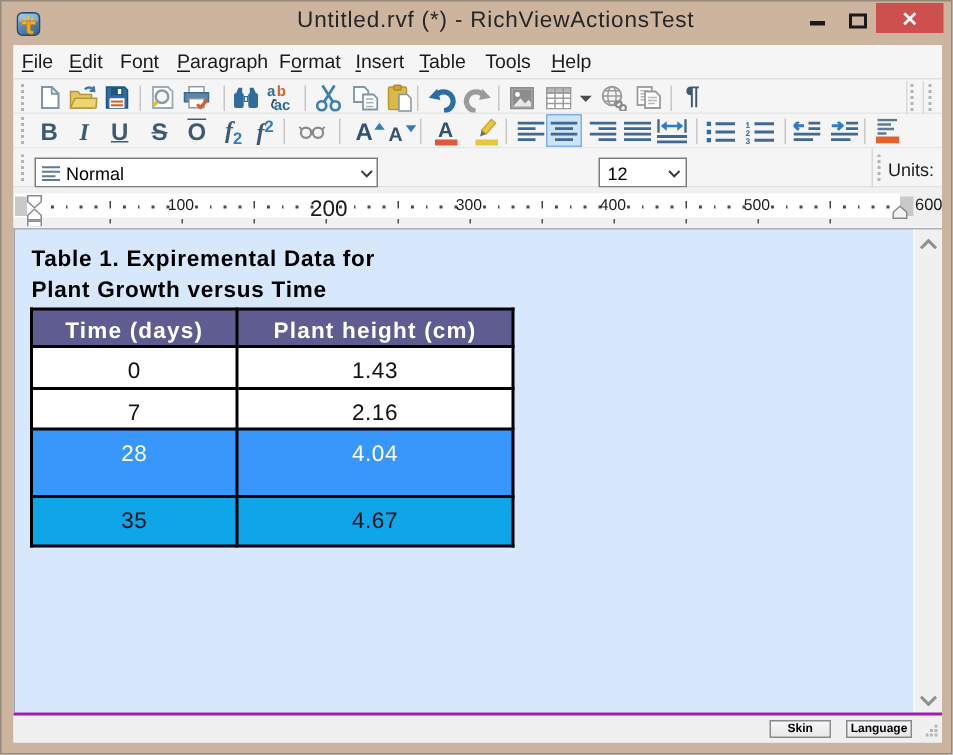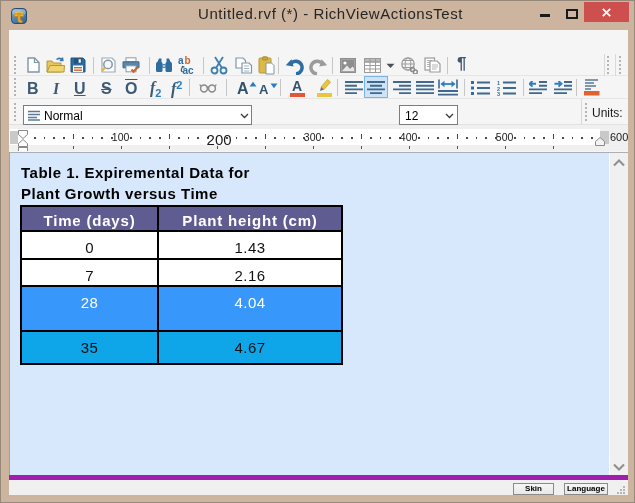--- a/index.html
+++ b/index.html
@@ -44,20 +44,31 @@
     <div class="abs" style="left:565px;top:8px;width:12px;height:10px;border:2px solid #1a1a1a;"></div>
     <div class="abs" style="left:583px;top:1px;width:45px;height:20px;background:#cd4f4e;">
       <svg class="abs" style="left:18px;top:6px;" width="9" height="9" viewBox="0 0 11 11">
         <path d="M1 1 L10 10 M10 1 L1 10" stroke="#fff" stroke-width="2.2"></path>
       </svg>
     </div>
   </div>
 
   <div id="client">
 
+  <div class="abs" id="menubar" style="left:0;top:0;width:619px;height:23px;background:#f5f5f6;border-bottom:1px solid #e2e2e2;">
+    <div class="mi" style="left:5.5px;"><u>F</u>ile</div>
+    <div class="mi" style="left:37px;"><u>E</u>dit</div>
+    <div class="mi" style="left:71px;">Fo<u>n</u>t</div>
+    <div class="mi" style="left:109px;"><u>P</u>aragraph</div>
+    <div class="mi" style="left:177px;">F<u>o</u>rmat</div>
+    <div class="mi" style="left:228px;"><u>I</u>nsert</div>
+    <div class="mi" style="left:270.5px;"><u>T</u>able</div>
+    <div class="mi" style="left:314.5px;">Too<u>l</u>s</div>
+    <div class="mi" style="left:358.5px;"><u>H</u>elp</div>
+  </div>
 
   <div class="abs" id="tb1" style="left:0;top:24px;width:619px;height:22px;background:#f5f5f6;border-bottom:1px solid #e6e6e6;">
     <div class="grip" style="left:5px;top:2px;height:18px;"></div>
 
     <svg class="ico" style="left:18px;top:3px;" width="13" height="16" viewBox="0 0 13 16">
       <path d="M1 1 h6.5 L12 5.5 V15 H1 Z" fill="#fff" stroke="#8095a6" stroke-width="1.4"></path>
       <path d="M7.5 1 V5.5 H12" fill="none" stroke="#8095a6" stroke-width="1.2"></path>
     </svg>
 
     <svg class="ico" style="left:37px;top:2px;" width="20" height="18" viewBox="0 0 20 18">
@@ -413,21 +424,21 @@
     <div class="abs" style="left:599px;top:0;width:20px;height:323px;background:#f0f0f0;border-left:1px solid #fbfbfb;">
       <svg class="abs" style="left:3px;top:6px;" width="12" height="8" viewBox="0 0 12 8">
             <path d="M1 6.5 L6 1.5 L11 6.5" stroke="#8f8f8f" stroke-width="2.1" fill="none"></path>
           </svg>
       <svg class="abs" style="left:3px;top:310px;" width="12" height="8" viewBox="0 0 12 8">
             <path d="M1 1.5 L6 6.5 L11 1.5" stroke="#8f8f8f" stroke-width="2.1" fill="none"></path>
           </svg>
     </div>
   </div>
 
-  <div class="abs" id="status" style="left:0;top:445px;width:619px;height:20px;background:#f0f0f0;border-top:5px solid #a21caf;">
+  <div class="abs" id="status" style="left:0;top:445px;width:619px;height:20px;background:#f0f0f0;border-top:2px solid #a21caf;">
     <div class="abs" style="left:504px;top:3px;width:41px;height:12px;background:linear-gradient(#f6f6f6,#e8e8e8);border:1px solid #8a8a8a;font-size:8px;font-weight:bold;color:#000;text-align:center;line-height:10px;">Skin</div>
     <div class="abs" style="left:555px;top:3px;width:44px;height:12px;background:linear-gradient(#f6f6f6,#e8e8e8);border:1px solid #8a8a8a;font-size:8px;font-weight:bold;color:#000;text-align:center;line-height:10px;">Language</div>
     <svg class="abs" style="left:608px;top:6px;" width="9" height="9" viewBox="0 0 9 9">
       <g fill="#b5b5b5">
             <rect x="6" y="0" width="2" height="2"></rect>
             <rect x="6" y="3" width="2" height="2"></rect>
             <rect x="6" y="6" width="2" height="2"></rect>
             <rect x="3" y="3" width="2" height="2"></rect>
             <rect x="3" y="6" width="2" height="2"></rect>
             <rect x="0" y="6" width="2" height="2"></rect>

